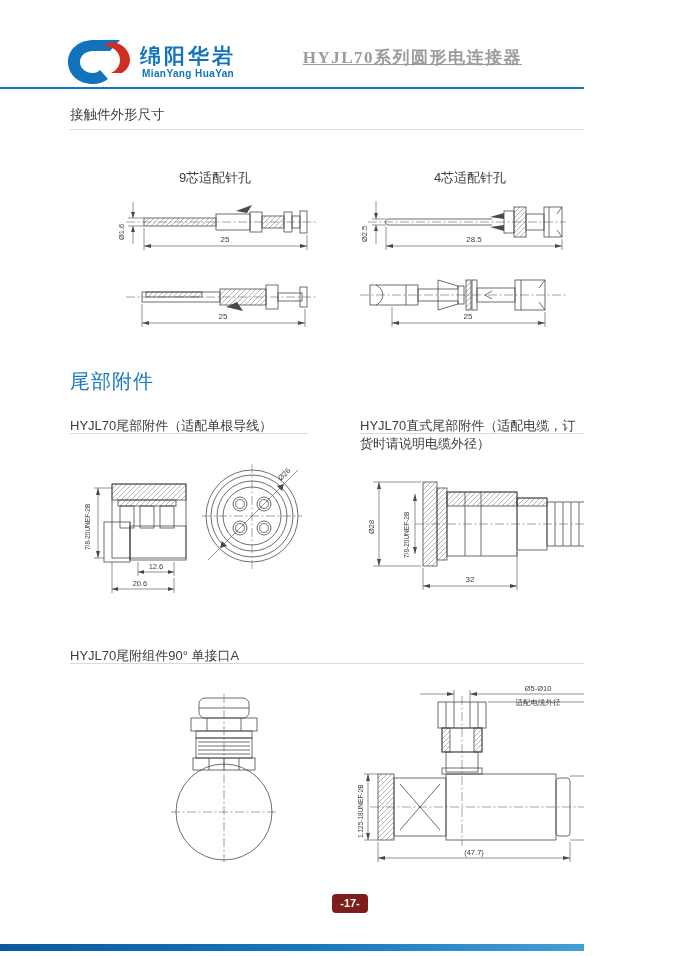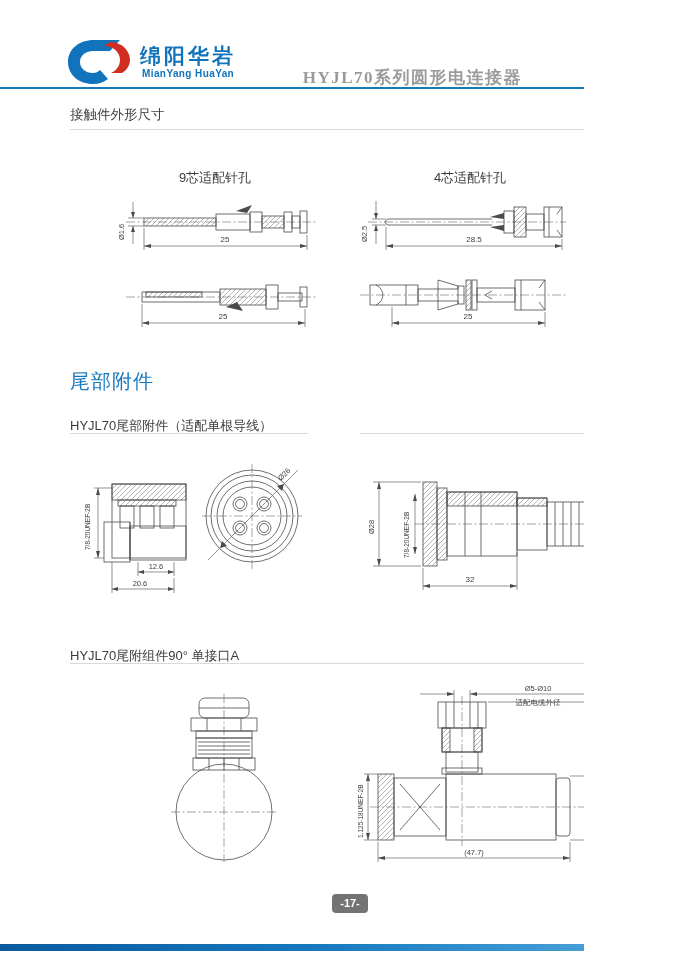--- a/index.html
+++ b/index.html
@@ -24,41 +24,41 @@
 
   
   svg text { font-family:"Liberation Sans", sans-serif; fill:#3d3d3d; }
   .ln  { stroke:#4a4a4a; stroke-width:0.8; fill:none; }
   .lnh { stroke:#4a4a4a; stroke-width:0.8; }           
   .fl  { fill:#4a4a4a; stroke:none; }
   .cl  { stroke:#6a6a6a; stroke-width:0.6; fill:none; stroke-dasharray:9 2.5 2 2.5; }
   .dim { stroke:#4a4a4a; stroke-width:0.6; fill:none; }
 
   
-  .page-badge { background:#737373; color:#fff; font-size:11px; font-weight:bold;
+  .page-badge { background:#7f1d1d; color:#fff; font-size:11px; font-weight:bold;
                 width:36px; height:19px; line-height:19px; text-align:center;
                 border-radius:4px; }
   .bottom-bar { left:0; top:944px; width:700px; height:7px;
                 background:linear-gradient(90deg,#0a5a9e 0%, #1778be 45%, #59b0e0 100%); }
 </style>
 </head>
 <body>
 
 <div class="page">
 
   <div class="abs" style="left:64px; top:37px; width:70px; height:50px;">
     <svg width="70" height="50" viewBox="0 0 70 50">
       <path d="M30,3 C15,3 4,12 4,25 c0,13 11,22 25,22 c6,0 11,-2 15,-5 L36,33 c-2,2 -4,3 -7,3 c-8,0 -13,-5 -13,-11 c0,-6 5,-11 13,-11 l17,0 l10,-11 Z" fill="#1073bc"></path>
       <path d="M40,9 c9,0 16,6 16,14 c0,6 -4,11 -9,13 l11,0 c5,-3 8,-8 8,-13 C66,13 57,5 46,5 Z" fill="#cf2e21"></path>
       <path d="M20,22 l26,0 l-6,6 l-20,0 Z" fill="#ffffff" opacity="0.9"></path>
     </svg>
   </div>
   <div class="abs logo-cn" style="left:140px; top:42px;">绵阳华岩</div>
   <div class="abs logo-en" style="left:142px; top:68px;">MianYang HuaYan</div>
-  <div class="abs doc-title" style="right:62px; top:66px;">HYJL70系列圆形电连接器</div>
+  <div class="abs doc-title" style="right:62px; top:46px;text-decoration:underline;">HYJL70系列圆形电连接器</div>
   <div class="abs header-rule"></div>
 
   <div class="abs sec-title" style="left:70px; top:106px;text-align:right;">接触件外形尺寸</div>
   <div class="abs sec-rule" style="left:70px; top:129px; width:560px;"></div>
 
   <div class="abs small-label" style="left:130px; top:169px; width:170px; text-align:center;">9芯适配针孔</div>
   <div class="abs small-label" style="left:385px; top:169px; width:170px; text-align:center;">4芯适配针孔</div>
 
   <svg class="abs" style="left:100px; top:192px;" width="220" height="68" viewBox="0 0 220 68">
     <defs>
@@ -171,20 +171,21 @@
     <line class="dim" x1="52" y1="60" x2="205" y2="60"></line>
     <polygon class="fl" points="52,60 59,58 59,62"></polygon>
     <polygon class="fl" points="205,60 198,58 198,62"></polygon>
     <text x="128" y="56" text-anchor="middle" font-size="8">25</text>
   </svg>
 
   <div class="abs blue-title" style="left:70px; top:368px;">尾部附件</div>
 
   <div class="abs small-label" style="left:70px; top:417px;">HYJL70尾部附件（适配单根导线）</div>
   <div class="abs sec-rule" style="left:70px; top:433px; width:238px;"></div>
+  <div class="abs small-label" style="left:360px; top:417px;">HYJL70直式尾部附件（适配电缆，订货时请说明电缆外径）</div>
   <div class="abs sec-rule" style="left:360px; top:433px; width:270px;"></div>
 
   <svg class="abs" style="left:78px; top:448px;" width="122" height="152" viewBox="0 0 122 152">
     <defs>
       <pattern id="hp5" width="5" height="5" patternUnits="userSpaceOnUse">
         <line x1="0" y1="5" x2="5" y2="0" stroke="#6a6a6a" stroke-width="0.5"></line>
       </pattern>
     </defs>
     <rect class="lnh" x="34" y="36" width="74" height="16" fill="url(#hp5)"></rect>
     <rect class="ln" x="34" y="36" width="74" height="74"></rect>

